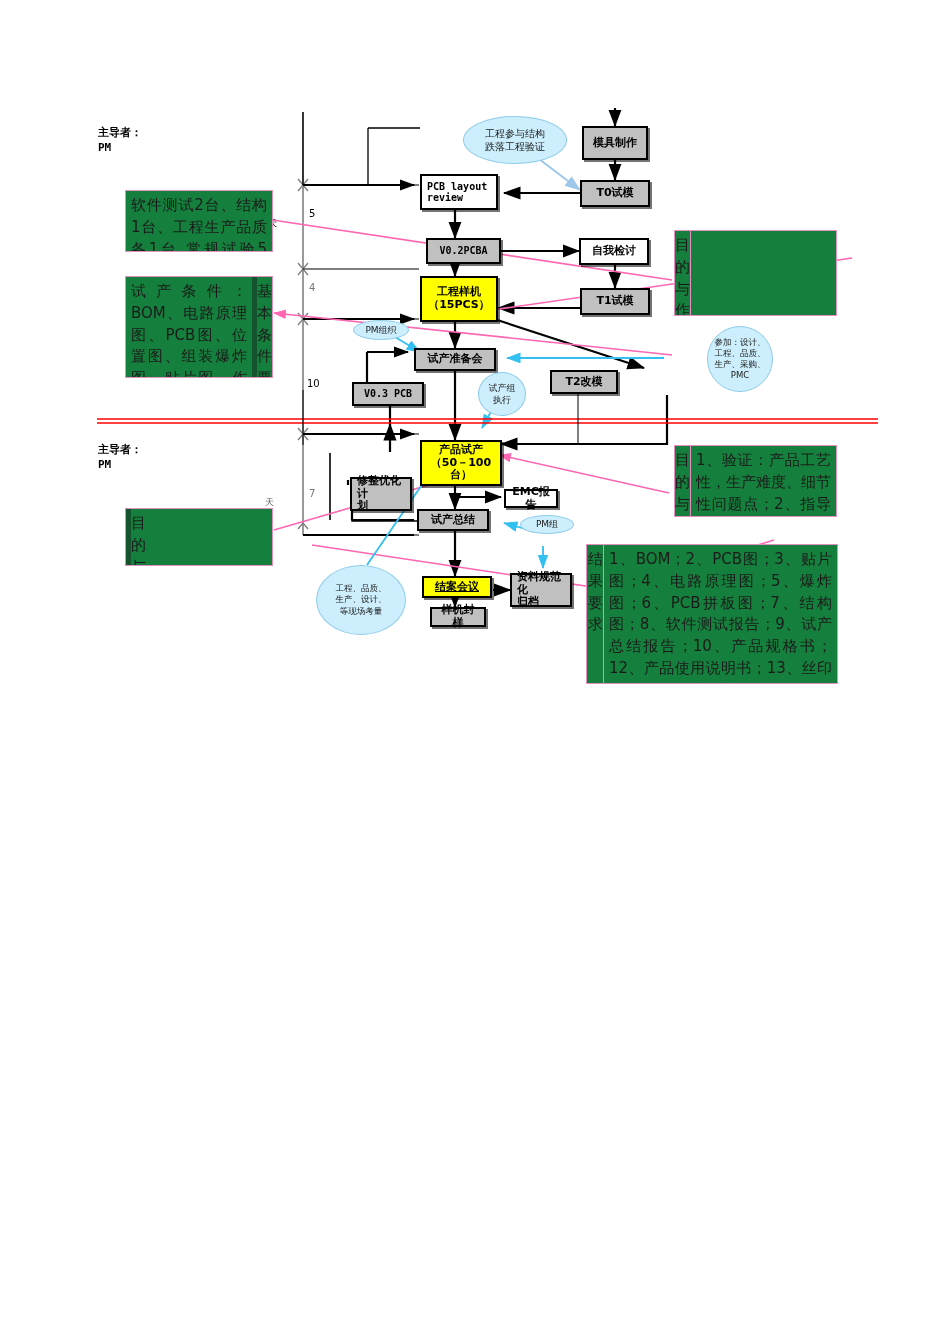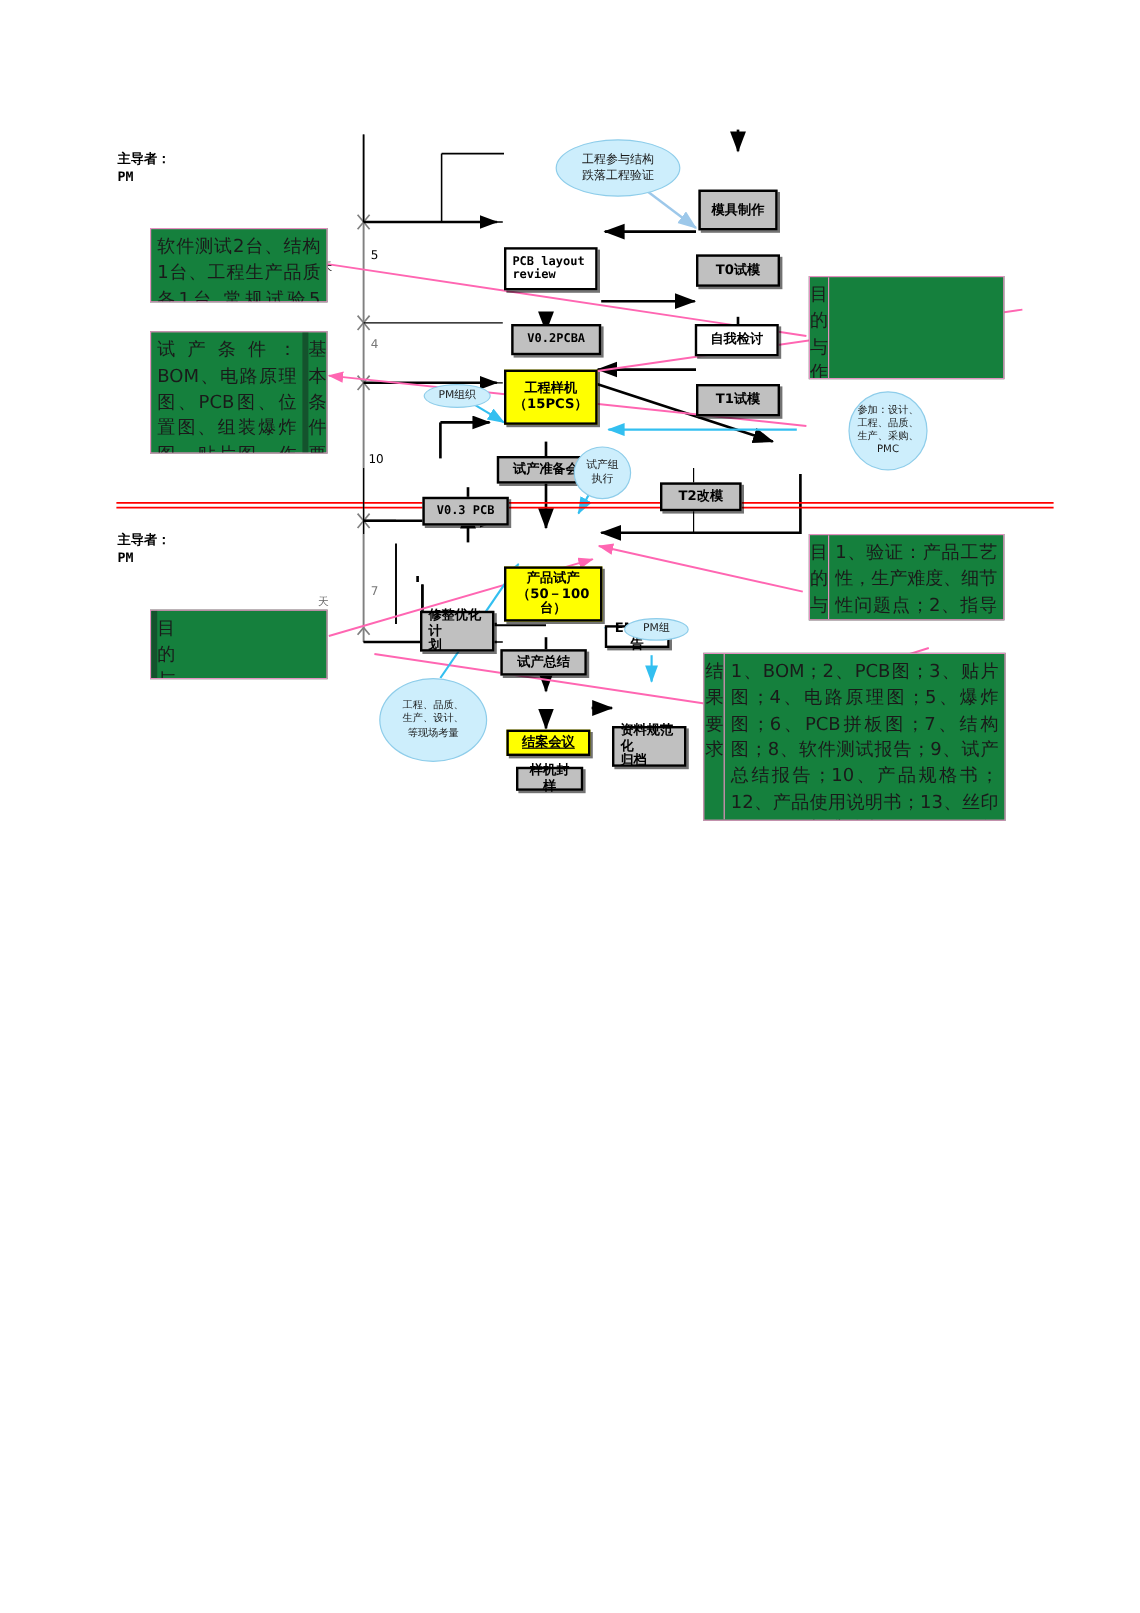--- a/index.html
+++ b/index.html
@@ -11,21 +11,20 @@
   svg.wires{position:absolute;left:0;top:0;width:950px;height:1344px;pointer-events:none;}
 
   
   .node{
     position:absolute;box-sizing:border-box;
     border:2px solid #000;background:#c0c0c0;
     font-weight:bold;color:#000;
     display:flex;align-items:center;
     padding:2px 5px;line-height:1.15;
     box-shadow:2px 2px 0 rgba(0,0,0,.55);
-    margin-top:32px;
   }
   .node.yellow{background:#ffff00;justify-content:center;text-align:center;}
   .node.white{background:#ffffff;}
   .node.cn{font-family:"DejaVu Sans","Liberation Sans",sans-serif;font-size:11px;}
   .node.mono{font-family:"DejaVu Sans Mono","Liberation Mono",monospace;font-size:10px;}
   .node.center{justify-content:center;text-align:center;}
   .node .lines{width:100%;}
 
   
   .bubble{

